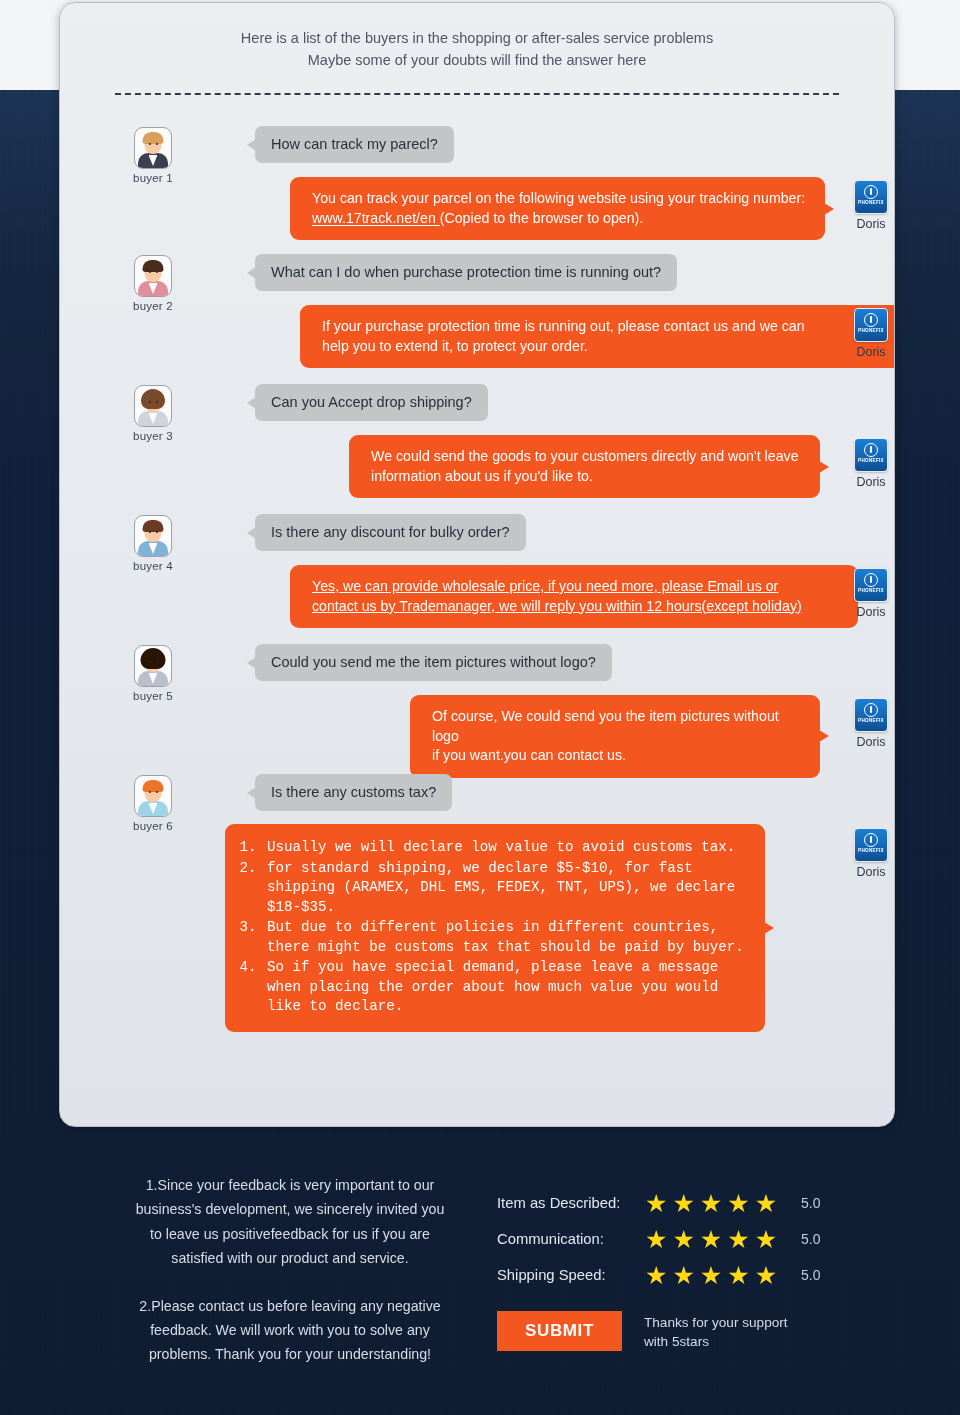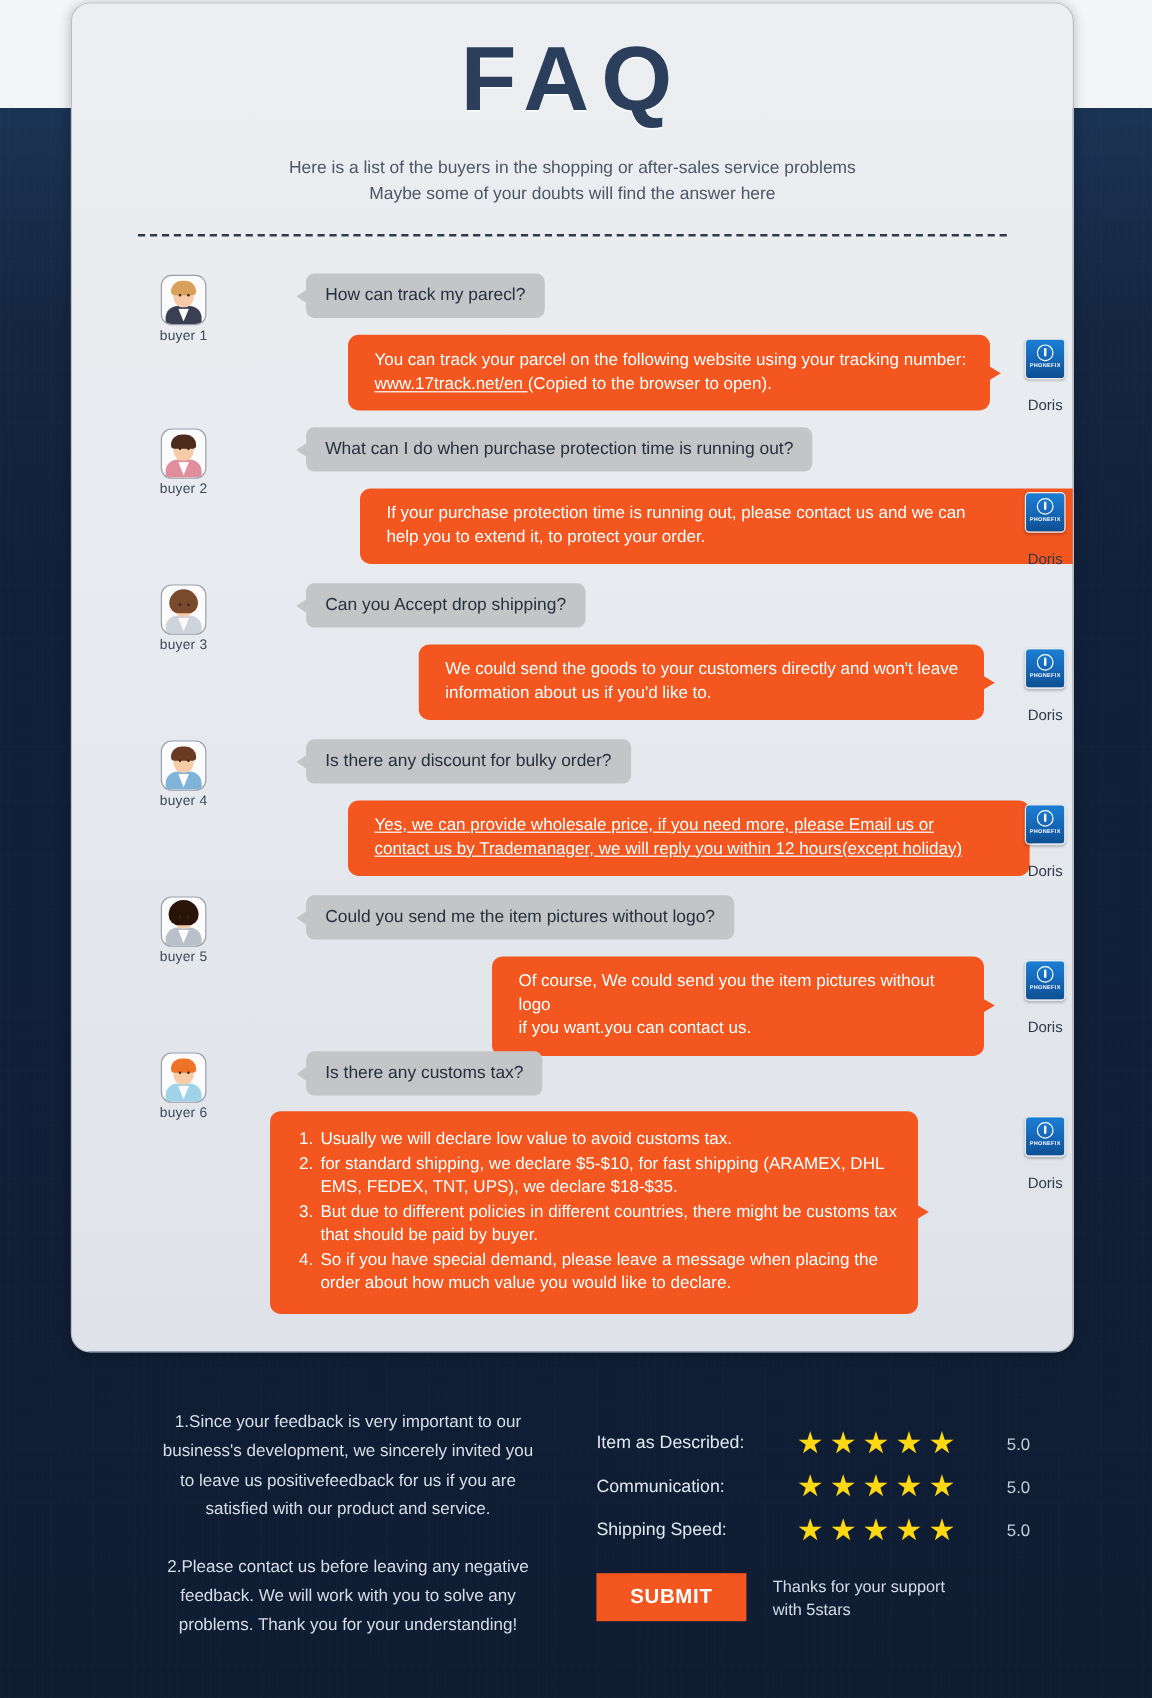--- a/index.html
+++ b/index.html
@@ -150,21 +150,21 @@
     margin-top: -6px;
     border-top: 6px solid transparent;
     border-bottom: 6px solid transparent;
     border-left: 10px solid #f4561f;
   }
   .a-bubble .link {
     text-decoration: underline;
     text-underline-offset: 2px;
   }
   .a-bubble ol {
-    margin: 0; padding-left: 20px;
+    margin: 0; padding-left: 20px; font-family: Liberation Mono, monospace;
   }
   .a-bubble ol li { margin: 0 0 1px 0; padding-left: 2px; }
 
   
   .doris-wrap {
     position: absolute; left: 783px; width: 56px; text-align: center;
   }
   .doris-logo {
     width: 34px; height: 34px; margin: 0 auto;
     border-radius: 4px;
@@ -182,34 +182,34 @@
     content:""; position: absolute; left: 50%; top: 2px;
     transform: translateX(-50%);
     width: 2px; height: 7px; background: #ffffff; border-radius: 1px;
   }
   .doris-brand {
     position: absolute; left: 0; right: 0; top: 19px;
     font-size: 4.6px; letter-spacing: .3px; color: #ffffff;
     font-weight: bold;
   }
   .doris-name {
-    font-size: 12.5px; color: #30394a; margin-top: 15px;
+    font-size: 12.5px; color: #30394a; margin-top: 3px;
   }
 
   
   #footer { position: absolute; left: 0; top: 1127px; width: 960px; height: 288px; }
   #feedback-text {
     position: absolute; left: 130px; top: 46px; width: 320px;
     color: #d8dde6; font-size: 14.2px; line-height: 24.4px; text-align: center;
   }
   #feedback-text p + p { margin-top: 23px; }
 
   #ratings { position: absolute; left: 497px; top: 58px; }
   .rating-row {
-    display: flex; align-items: center; height: 36px; gap: 19px;
+    display: flex; align-items: center; height: 36px;
   }
   .rating-label {
     width: 148px; color: #e3e8ef; font-size: 14.8px;
   }
   .stars { display: flex; gap: 5px; width: 140px; }
   .star { font-size: 25px; color: #ffd814; line-height: 1; }
   .rating-value { margin-left: 16px; color: #c4ccd8; font-size: 14px; }
 
   #submit-row { position: absolute; left: 497px; top: 184px; display: flex; align-items: flex-start; }
   #submit-button {
@@ -228,21 +228,20 @@
 </style>
 </head>
 <body>
 
 <div id="bg-top-white"></div>
 <div id="bg-navy"></div>
 <div id="bg-texture"></div>
 
 <div id="card">
 
-  <div id="faq-title">FAQ</div>
   <div id="sub1" class="subtitle">Here is a list of the buyers in the shopping or after-sales service problems</div>
   <div class="subtitle">Maybe some of your doubts will find the answer here</div>
   <div id="divider"></div>
 
   <div id="qa-list">
 
     <div class="qa-block">
       <div class="avatar-wrap" style="top:8px;">
         <div class="avatar">
           <div class="av-hair" style="background:#d9a05b;"></div>

